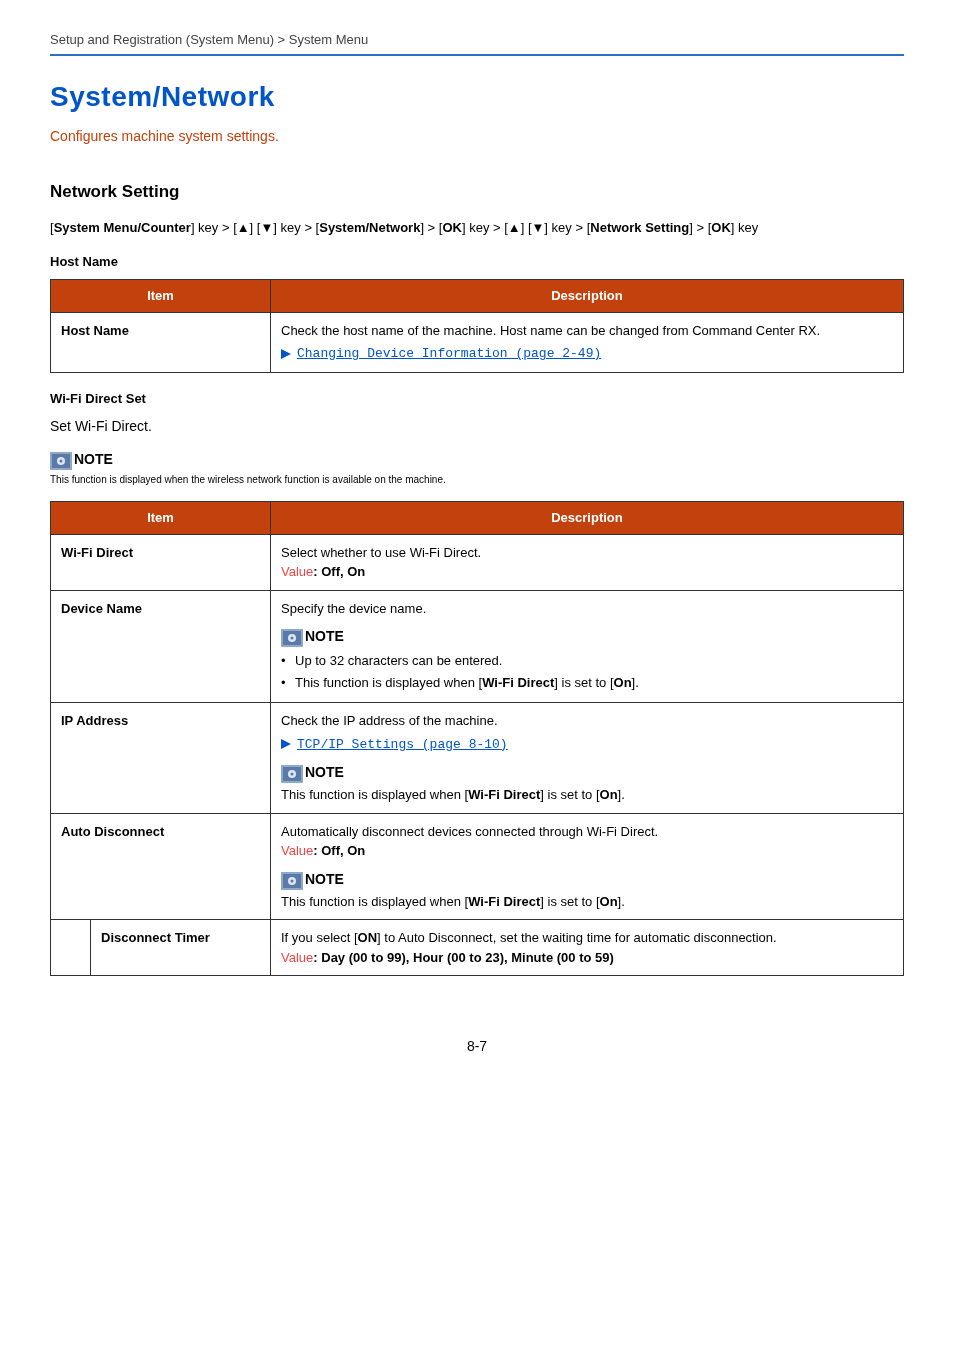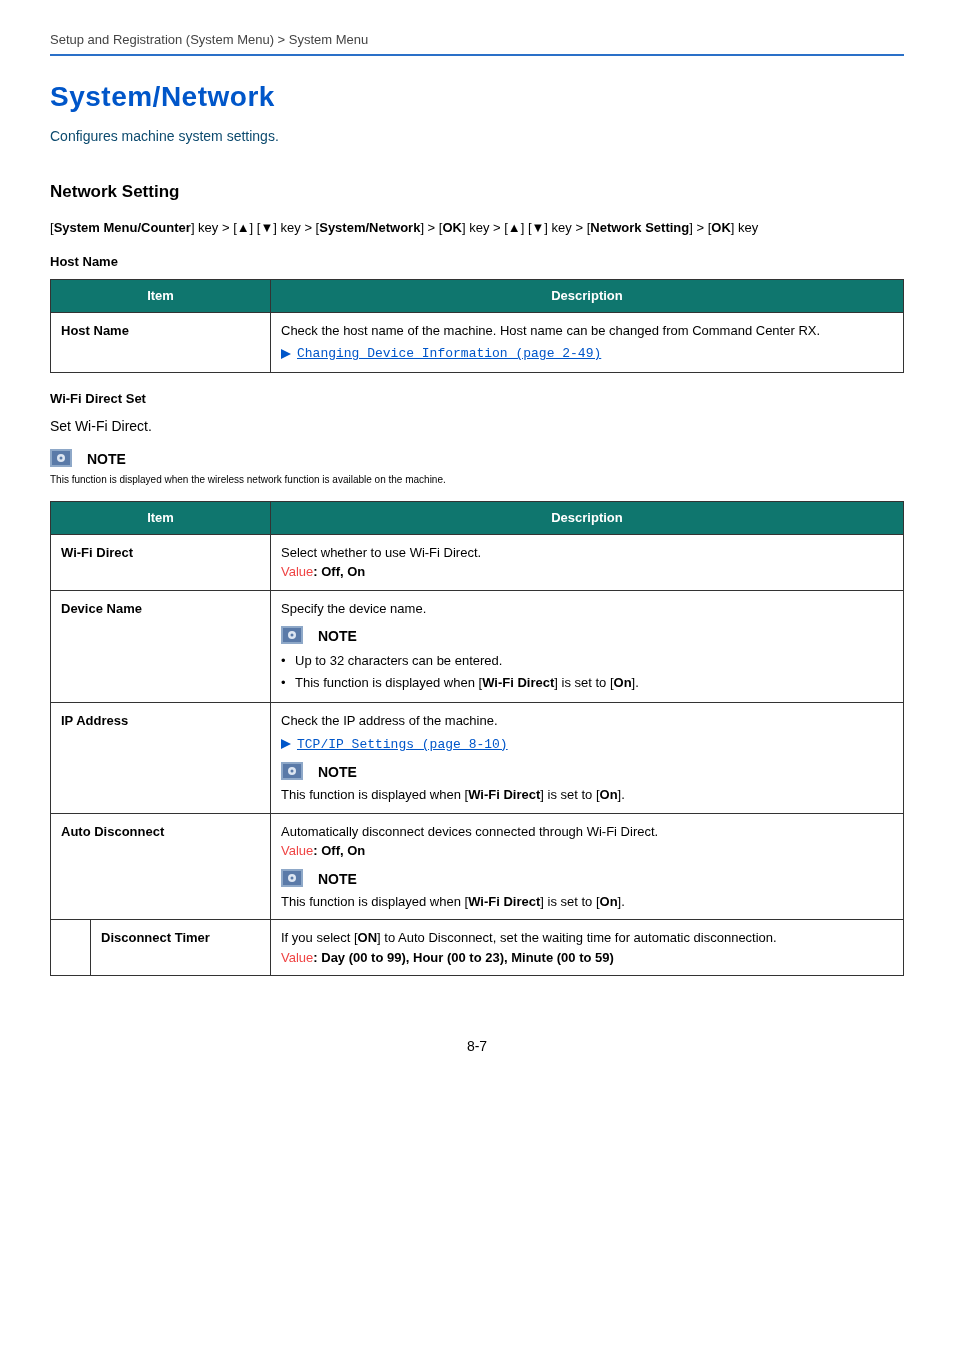--- a/index.html
+++ b/index.html
@@ -20,54 +20,54 @@
       color: #444;
     }
     .title-h1 {
       font-family: Arial, Helvetica, sans-serif;
       font-size: 28px;
       font-weight: 900;
       color: #0056c9;
       margin-bottom: 8px;
       letter-spacing: 0.5px;
     }
-    .body-text { font-size: 14px; color: #0c4a6e; margin-bottom: 32px; }
+    .body-text { font-size: 14px; color: #c2410c; margin-bottom: 32px; }
     .h2 { font-size: 17px; font-weight: bold; margin-bottom: 14px; margin-top: 6px; }
     .nav-path { font-size: 13px; margin-bottom: 10px; }
     .nav-path b { font-weight: bold; }
     .h3 { font-size: 13px; font-weight: bold; margin-top: 14px; margin-bottom: 8px; }
     .plain { font-size: 14px; margin-bottom: 12px; }
     table {
       width: 100%;
       border-collapse: collapse;
       margin-top: 6px;
       margin-bottom: 16px;
       font-size: 13px;
     }
     th {
-      background: #0f766e;
+      background: #c2410c;
       color: #fff;
       font-weight: bold;
       text-align: center;
       padding: 6px;
       border: 1px solid #333;
     }
     td {
       border: 1px solid #333;
       padding: 8px 10px;
       vertical-align: top;
     }
     td.col-item { width: 220px; font-weight: bold; }
     td.col-item-sub { width: 180px; font-weight: bold; }
     td.col-item-indent { width: 40px; border-right: none; border-top: none; }
     td.col-item-indent + td.col-item-sub { border-left: 1px solid #333; }
     .value-line .vlabel { color: #ef4444; font-weight: normal; }
     .value-line .vbold { font-weight: bold; }
     .link { color: #0056c9; text-decoration: underline; font-family: Liberation Mono, monospace; }
-    .note-row { display: flex; align-items: flex-start; gap: 15px; margin: 6px 0 2px 0; }
+    .note-row { display: flex; align-items: flex-end; gap: 2px; margin: 6px 0 2px 0; }
     .note-icon {
       width: 22px; height: 18px;
       display: inline-flex; align-items: center; justify-content: center;
     }
     .note-label { font-weight: bold; font-size: 14px; }
     .note-body { font-size: 10px; margin-bottom: 14px; }
     ul.cell-list { list-style: none; padding-left: 0; margin: 4px 0 0 0; }
     ul.cell-list li { position: relative; padding-left: 14px; margin-bottom: 2px; }
     ul.cell-list li::before {
       content: "•"; position: absolute; left: 0; top: 0; color: #000;

